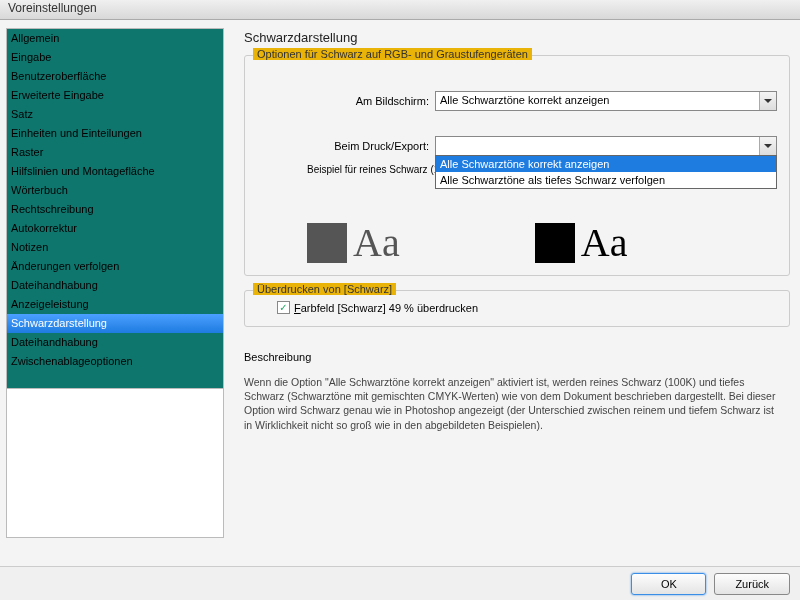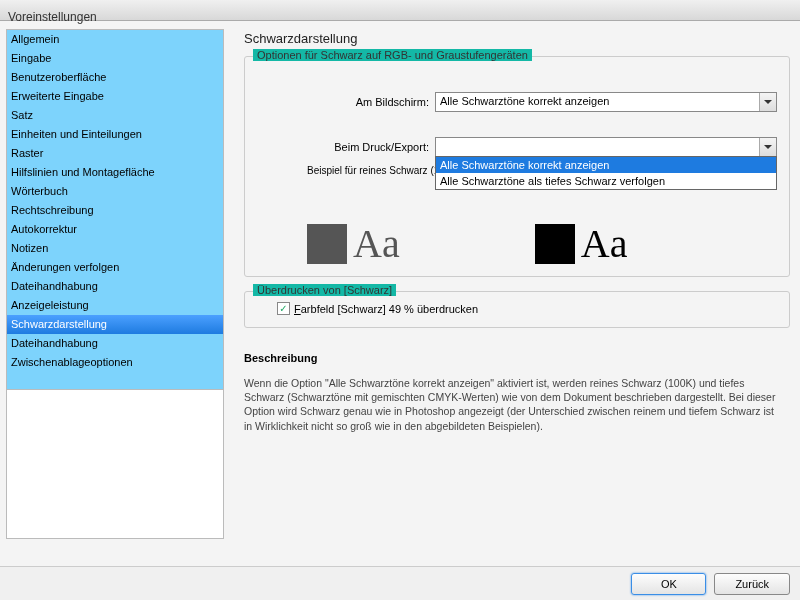--- a/index.html
+++ b/index.html
@@ -1,27 +1,27 @@
 <!DOCTYPE html>
 <html><head>
 <meta charset="utf-8">
 <style>
 * { box-sizing: border-box; margin: 0; padding: 0; }
 body { font-family: "Segoe UI", Tahoma, sans-serif; font-size: 11px; background: #e8e8e8; width: 800px; height: 600px; overflow: hidden; position: relative; }
-.titlebar { background: linear-gradient(#f0f0f0, #d8d8d8); height: 20px; padding: 10px 8px; font-size: 12px; color: #333; border-bottom: 1px solid #aaa; }
+.titlebar { background: linear-gradient(#f0f0f0, #d8d8d8); height: 20px; padding: 1px 8px; font-size: 12px; color: #333; border-bottom: 1px solid #aaa; }
 .content { display: flex; height: 560px; background: #f4f4f4; }
 .sidebar { width: 230px; padding: 8px 6px; }
-.catlist { background: #7dd3fc; border: 1px solid #bbb; height: 360px; border-bottom: none; }
+.catlist { background: #0f766e; border: 1px solid #bbb; height: 360px; border-bottom: none; }
 .catlist .item { padding: 2px 4px; cursor: default; border-bottom: 0; line-height: 15px; }
 .catlist .item.selected { background: #3a8ee6; background: linear-gradient(#4ba0ff, #1e7be0); color: #fff; }
 .preview-box { background: #fff; border: 1px solid #bbb; height: 150px; }
 .main { flex: 1; padding: 10px 10px 10px 14px; position: relative; }
 .section-title { font-size: 13px; margin-bottom: 10px; color: #222; }
 .groupbox { border: 1px solid #ccc; border-radius: 3px; padding: 10px 12px 12px 12px; margin-bottom: 14px; position: relative; }
-.groupbox > .legend { position: absolute; top: -8px; left: 8px; background: #14b8a6; padding: 0 4px; font-size: 11px; color: #333; }
+.groupbox > .legend { position: absolute; top: -8px; left: 8px; background: #eab308; padding: 0 4px; font-size: 11px; color: #333; }
 .row { display: flex; align-items: center; margin-bottom: 6px; margin-top: 25px; }
 .row label { width: 178px; text-align: right; padding-right: 6px; }
 .select { flex: 1; position: relative; }
 .select-box { background: #fff; border: 1px solid #888; height: 20px; padding: 2px 18px 2px 4px; position: relative; }
 .select-arrow { position: absolute; right: 0; top: 0; width: 17px; height: 100%; background: linear-gradient(#f4f4f4,#ddd); border-left: 1px solid #aaa; display:flex; align-items:center; justify-content:center; }
 .select-arrow::after { content: ""; border-left: 4px solid transparent; border-right: 4px solid transparent; border-top: 4px solid #333; }
 .dropdown { position: absolute; top: 19px; left: 0; right: 0; background: #fff; border: 1px solid #666; z-index: 10; }
 .dropdown .opt { padding: 2px 4px; }
 .dropdown .opt.selected { background: #1e7be0; color: #fff; }
 .examples { display: flex; gap: 60px; margin-top: 8px; margin-left: 50px; }
@@ -122,21 +122,21 @@
 
     <div class="groupbox">
       <span class="legend">Überdrucken von [Schwarz]</span>
       <div class="checkbox-row">
         <div class="checkbox">✓</div>
         <span class="underline-first">Farbfeld [Schwarz] 49 % überdrucken</span>
       </div>
     </div>
 
     <div class="groupbox" style="border:none; padding-left:0;">
-      <div style="font-size:11px; margin-bottom:12px;font-weight:bold;">Beschreibung</div>
+      <div style="font-size:11px; margin-bottom:12px;">Beschreibung</div>
       <div class="desc-text">Wenn die Option "Alle Schwarztöne korrekt anzeigen" aktiviert ist, werden reines Schwarz (100K) und tiefes Schwarz (Schwarztöne mit gemischten CMYK-Werten) wie von dem Dokument beschrieben dargestellt. Bei dieser Option wird Schwarz genau wie in Photoshop angezeigt (der Unterschied zwischen reinem und tiefem Schwarz ist in Wirklichkeit nicht so groß wie in den abgebildeten Beispielen).</div>
     </div>
   </div>
 </div>
 
 <div class="bottombar">
   <button class="btn default">OK</button>
   <button class="btn">Zurück</button>
 </div>
 

